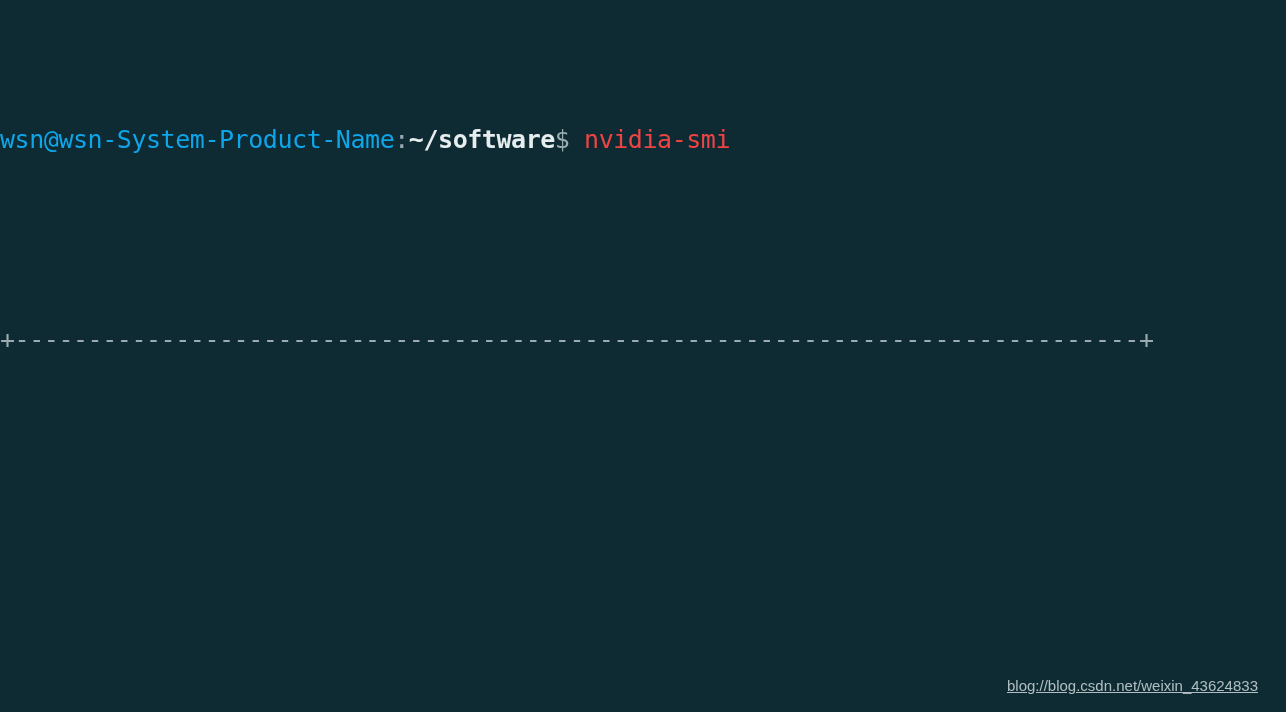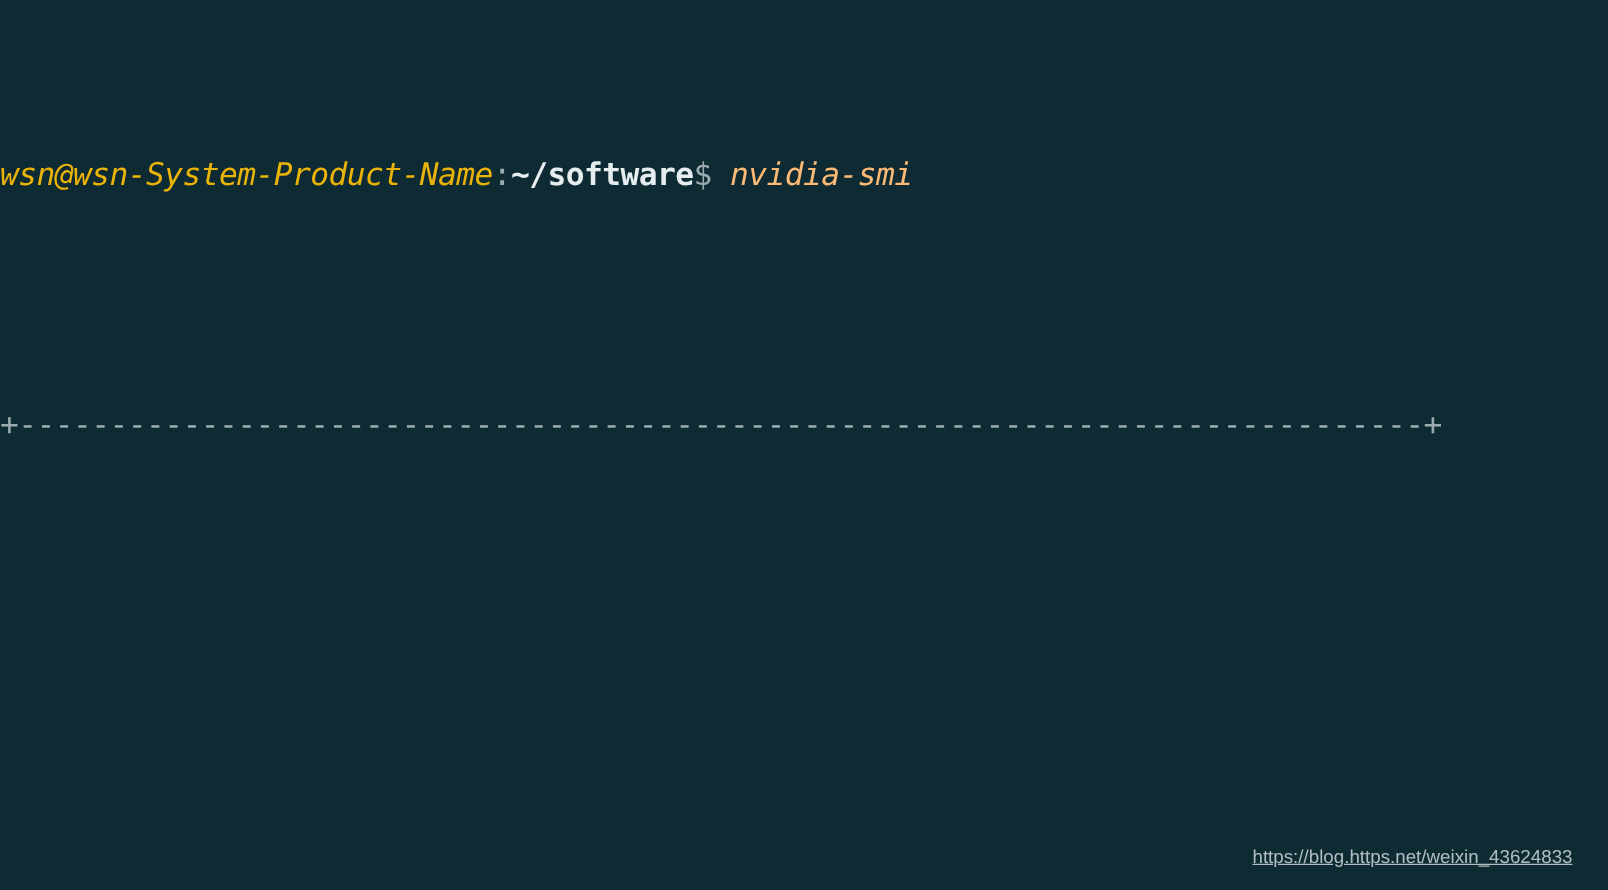--- a/index.html
+++ b/index.html
@@ -32,25 +32,25 @@
     height: 40px;
     line-height: 40px;
     white-space: pre;
     font-size: 25px;
     font-family: "DejaVu Sans Mono", "Liberation Mono", monospace;
     color: #9aacaf;
     display: block;
     letter-spacing: -0.45px;
   }
   .seg { white-space: pre; }
-  .seg-user   { color: #eab308; font-style: italic; }
+  .seg-user   { color: #0ea5e9; }
   .seg-colon  { color: #9aacaf; }
   .seg-path   { color: #e6edef; font-weight: bold; }
   .seg-prompt { color: #9aacaf; }
-  .seg-cmd    { color: #fdba74; font-style: italic; }
+  .seg-cmd    { color: #ef4444; }
 
   #watermark {
     position: absolute;
     right: 28px;
     bottom: 6px;
     font-family: "Liberation Sans", "DejaVu Sans", sans-serif;
     font-size: 15px;
     letter-spacing: 0px;
     color: #b9c6c9;
     text-decoration: underline;
@@ -93,15 +93,15 @@
   
 
   
 
   
 
   
 
   
 
-  <div id="watermark">https://blog.https.net/weixin_43624833</div>
+  <div id="watermark">blog://blog.csdn.net/weixin_43624833</div>
 
 </div>
 
 </body></html>

